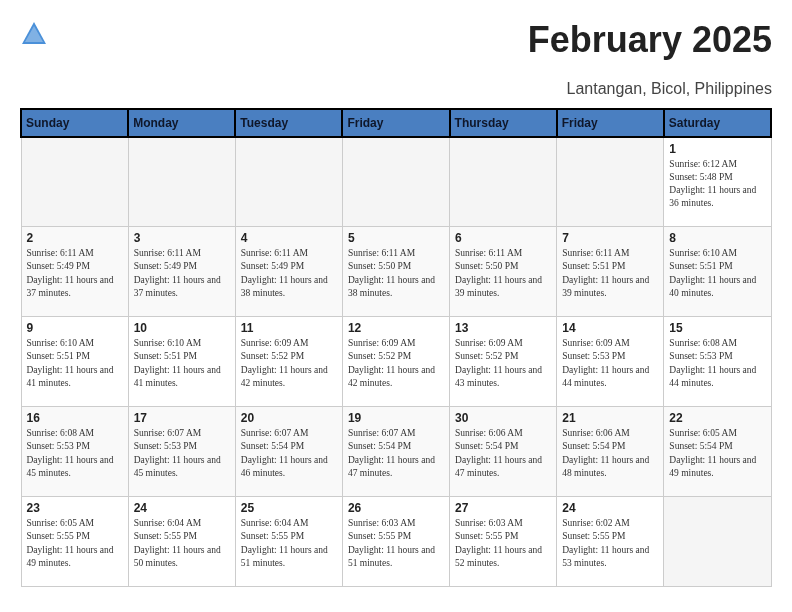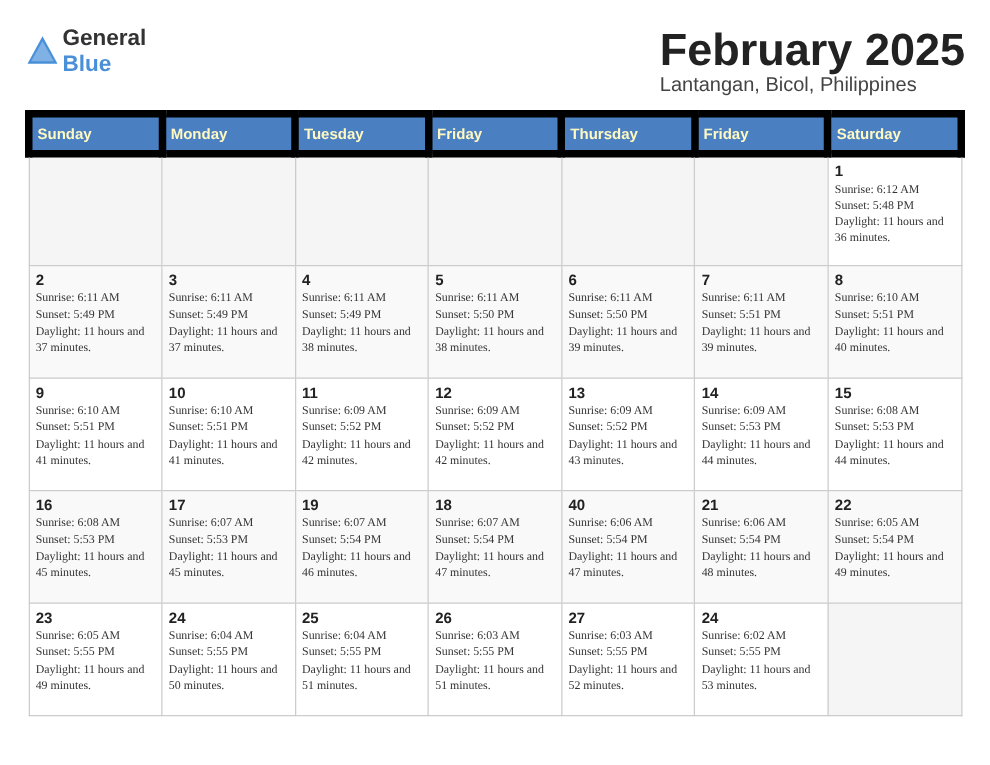--- a/index.html
+++ b/index.html
@@ -29,44 +29,46 @@
       font-size: 18px;
       font-weight: bold;
       color: #4a90d9;
     }
     .logo-icon {
       width: 28px;
       height: 28px;
       margin-right: 2px;
     }
     .title-block {
+      text-align: right;
     }
     .month-title {
       font-size: 36px;
       font-weight: bold;
       color: #222;
       line-height: 1.1;
     }
     .location-title {
       font-size: 16px;
       color: #444;
+      margin-top: 20px;
     }
     table {
       width: 100%;
       border-collapse: collapse;
       table-layout: fixed;
     }
     thead th {
       background-color: #4a7fc1;
-      color: #fef9c3;
+      color: #0f172a;
       font-size: 12px;
       font-weight: bold;
       padding: 6px 4px;
       text-align: left;
-      border: 6px solid #000000;
+      border: 2px solid #000000;
     }
     td {
       border: 1px solid #ccc;
       vertical-align: top;
       padding: 4px 5px;
       font-size: 10px;
       color: #333;
       height: 90px;
       background: #fff;
     }
@@ -95,24 +97,20 @@
   </style>
 </head>
 <body>
 
 <div class="header">
   <div class="logo">
     <svg class="logo-icon" viewBox="0 0 28 28">
       <polygon points="14,2 26,24 2,24" fill="#4a90d9"></polygon>
       <polygon points="14,6 23,22 5,22" fill="#fff" opacity="0.3"></polygon>
     </svg>
-    <div>
-      <span class="logo-text-general">General</span><br>
-      <span class="logo-text-blue">Blue</span>
-    </div>
   </div>
   <div class="title-block">
     <div class="month-title">February 2025</div>
     <div class="location-title">Lantangan, Bicol, Philippines</div>
   </div>
 </div>
 
 <table>
   <thead>
     <tr id="header-row">
@@ -201,29 +199,29 @@
       <tr>
         <td>
           <span class="day-num">16</span>
           <div class="day-info">Sunrise: 6:08 AM<br>Sunset: 5:53 PM<br>Daylight: 11 hours and 45 minutes.</div>
         </td>
         <td>
           <span class="day-num">17</span>
           <div class="day-info">Sunrise: 6:07 AM<br>Sunset: 5:53 PM<br>Daylight: 11 hours and 45 minutes.</div>
         </td>
         <td>
+          <span class="day-num">20</span>
+          <div class="day-info">Sunrise: 6:07 AM<br>Sunset: 5:54 PM<br>Daylight: 11 hours and 46 minutes.</div>
+        </td>
+        <td>
           <span class="day-num">19</span>
-          <div class="day-info">Sunrise: 6:07 AM<br>Sunset: 5:54 PM<br>Daylight: 11 hours and 46 minutes.</div>
-        </td>
-        <td>
-          <span class="day-num">18</span>
           <div class="day-info">Sunrise: 6:07 AM<br>Sunset: 5:54 PM<br>Daylight: 11 hours and 47 minutes.</div>
         </td>
         <td>
-          <span class="day-num">40</span>
+          <span class="day-num">30</span>
           <div class="day-info">Sunrise: 6:06 AM<br>Sunset: 5:54 PM<br>Daylight: 11 hours and 47 minutes.</div>
         </td>
         <td>
           <span class="day-num">21</span>
           <div class="day-info">Sunrise: 6:06 AM<br>Sunset: 5:54 PM<br>Daylight: 11 hours and 48 minutes.</div>
         </td>
         <td>
           <span class="day-num">22</span>
           <div class="day-info">Sunrise: 6:05 AM<br>Sunset: 5:54 PM<br>Daylight: 11 hours and 49 minutes.</div>
         </td>

